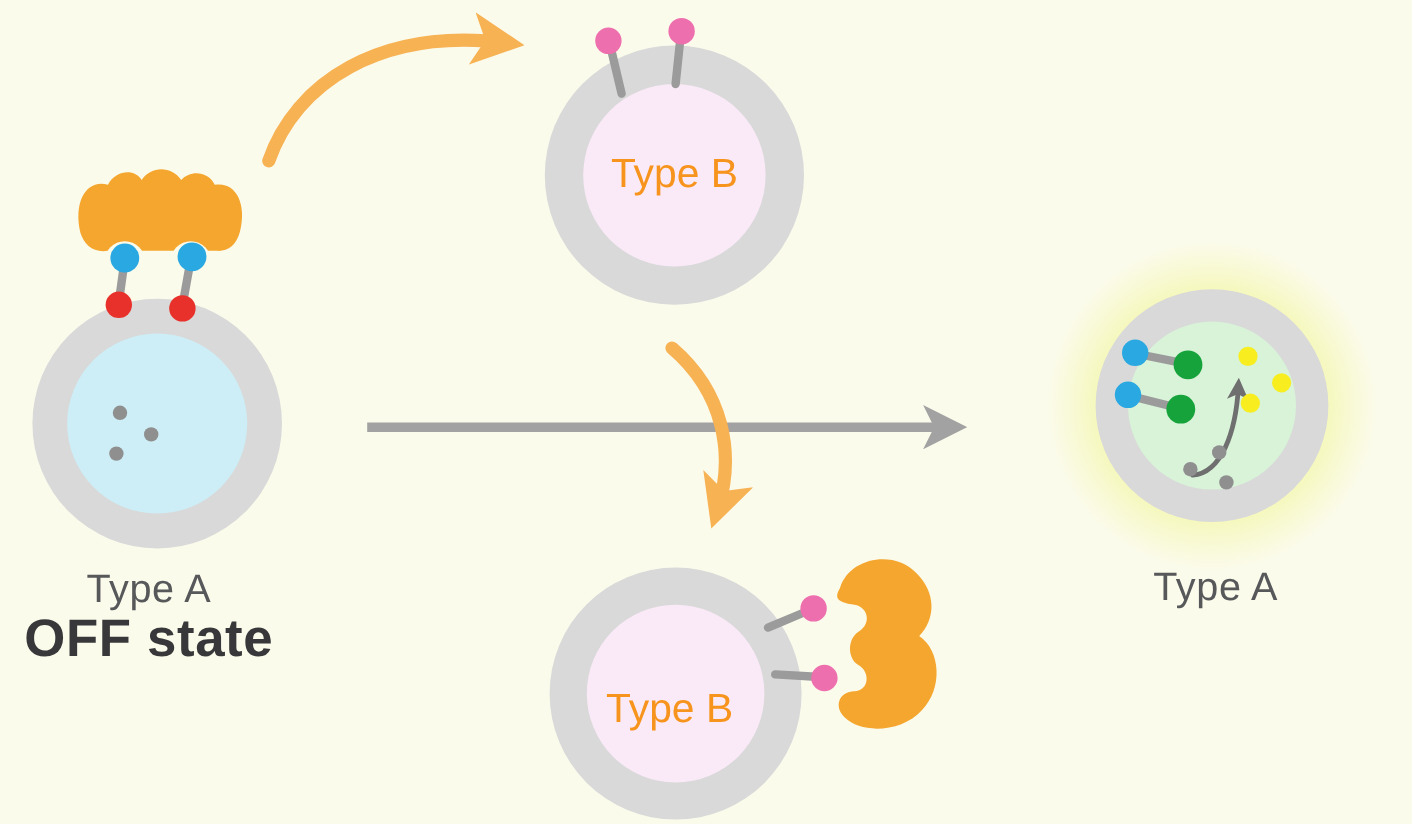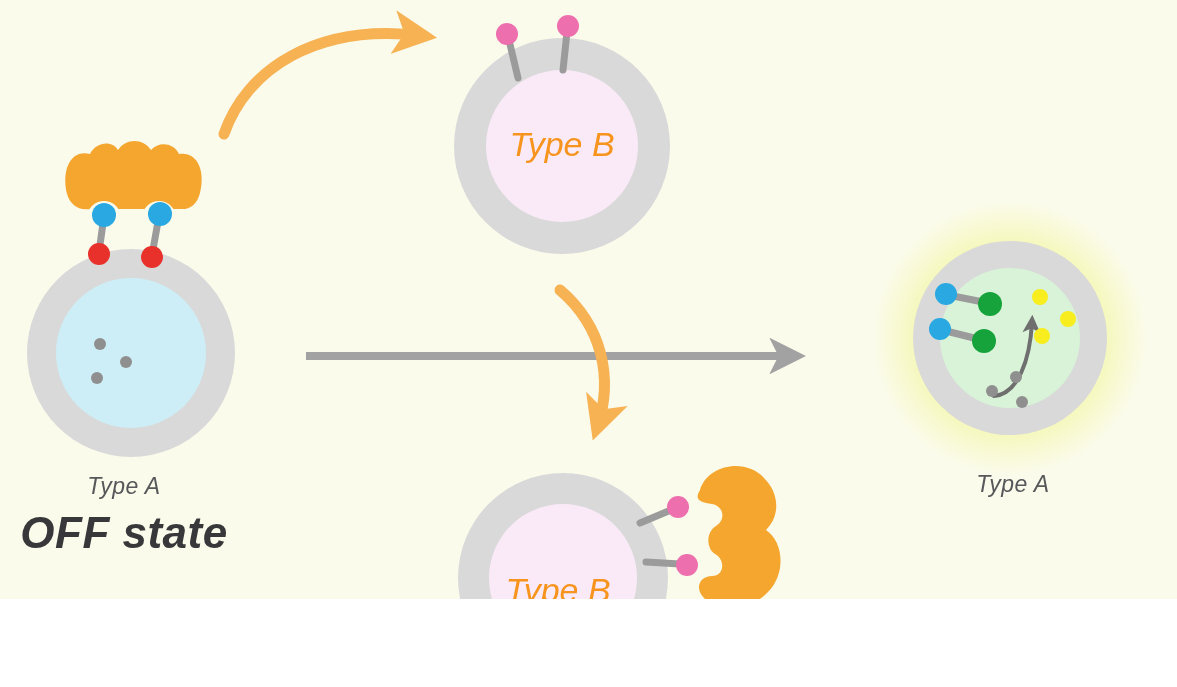--- a/index.html
+++ b/index.html
@@ -1,34 +1,33 @@
 <!DOCTYPE html>
 <html><head>
 <meta charset="utf-8">
 <style>
   html, body { margin: 0; padding: 0; }
   body { font-family: "Liberation Sans", sans-serif; }
   #stage {
     position: relative;
     width: 1177px;
-    height: 599px;
+    height: 687px;
     background: #fbfbec;
     overflow: hidden;
-    font-style: italic;
   }
   #stage svg { position: absolute; left: 0; top: 0; }
   .label {
     position: absolute;
     text-align: center;
     line-height: 1.05;
     user-select: none;
   }
   .cell-name {
     width: 220px;
-    font-size: 23px;
+    font-size: 33px;
     color: #57585a;
     letter-spacing: 0.5px;
   }
   .state-name {
     width: 280px;
     font-size: 44px;
     font-weight: bold;
     letter-spacing: 0.5px;
   }
   .off-color { color: #38383a; }

